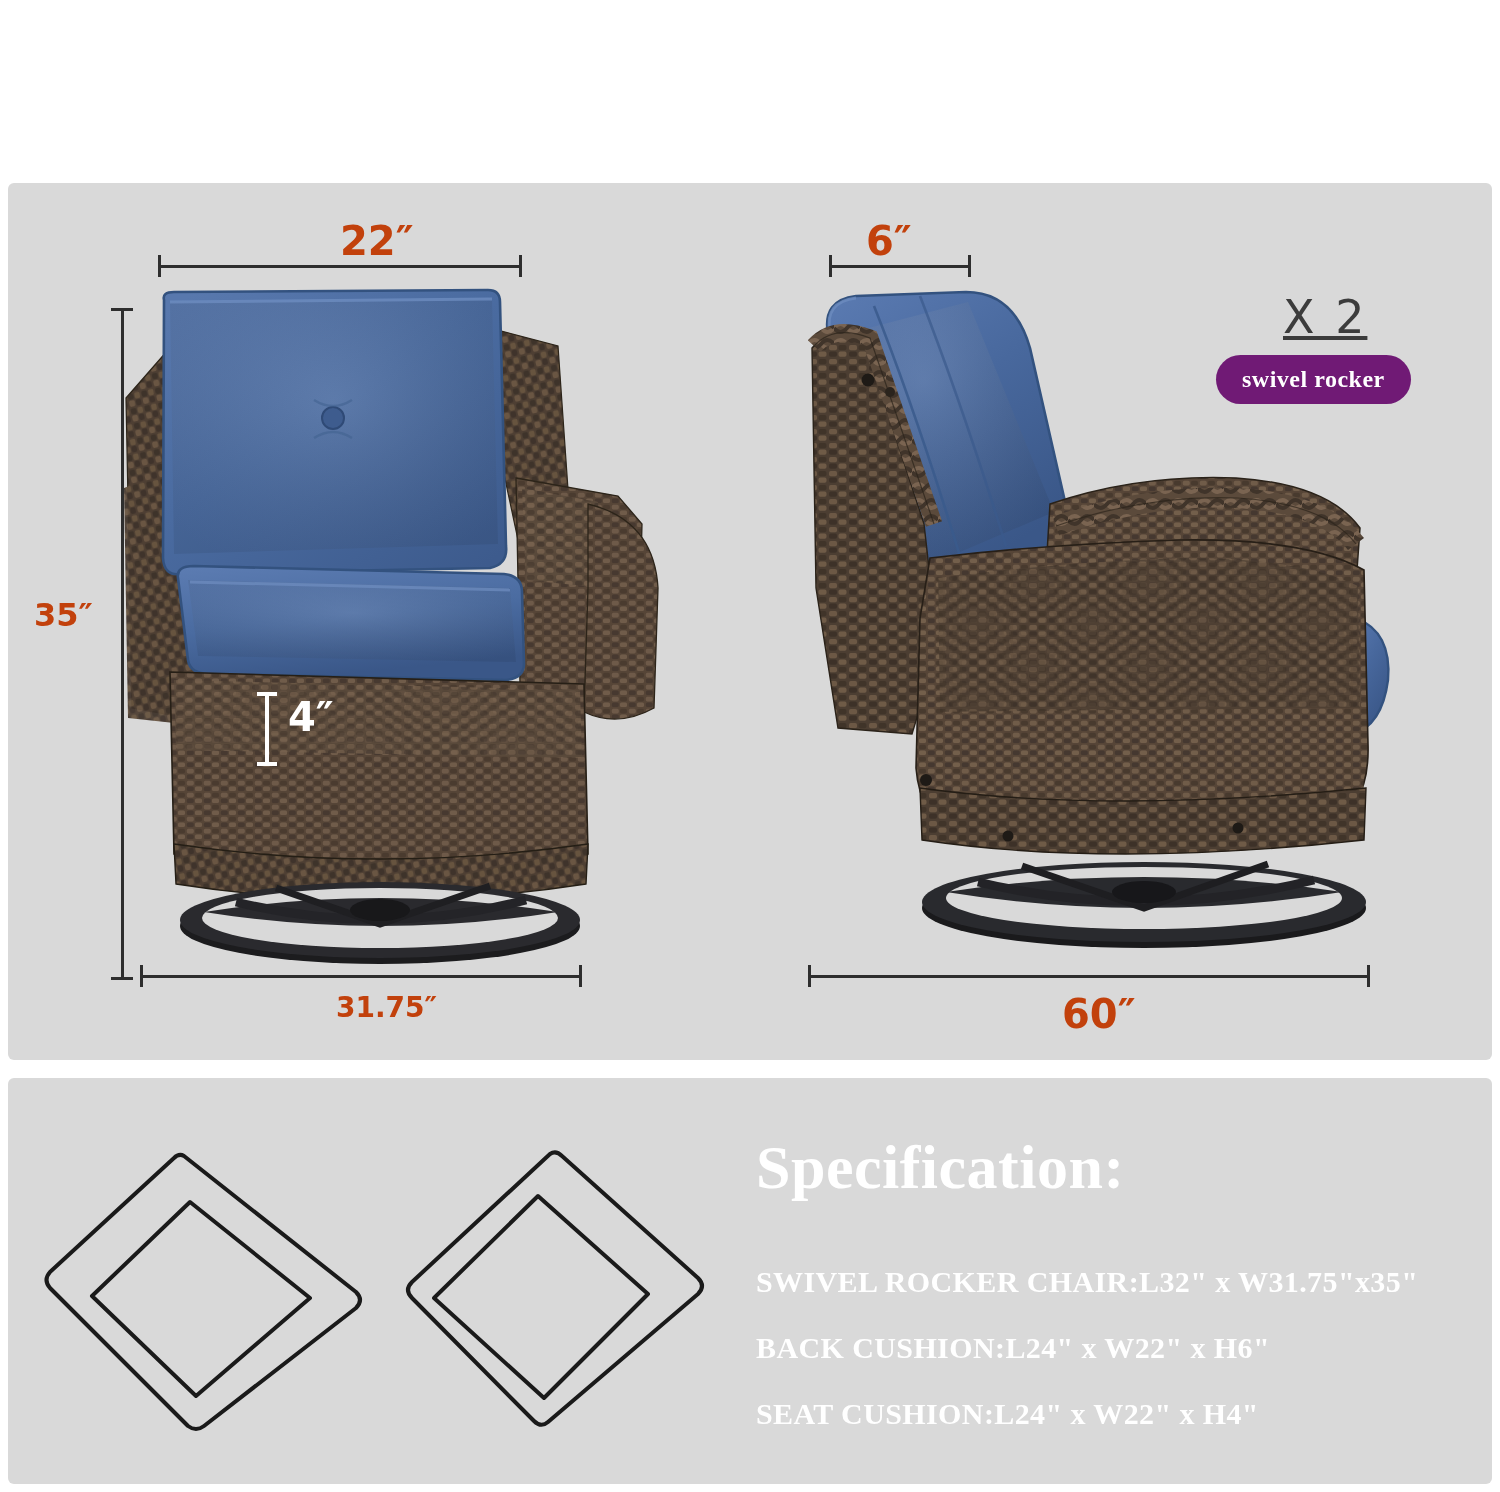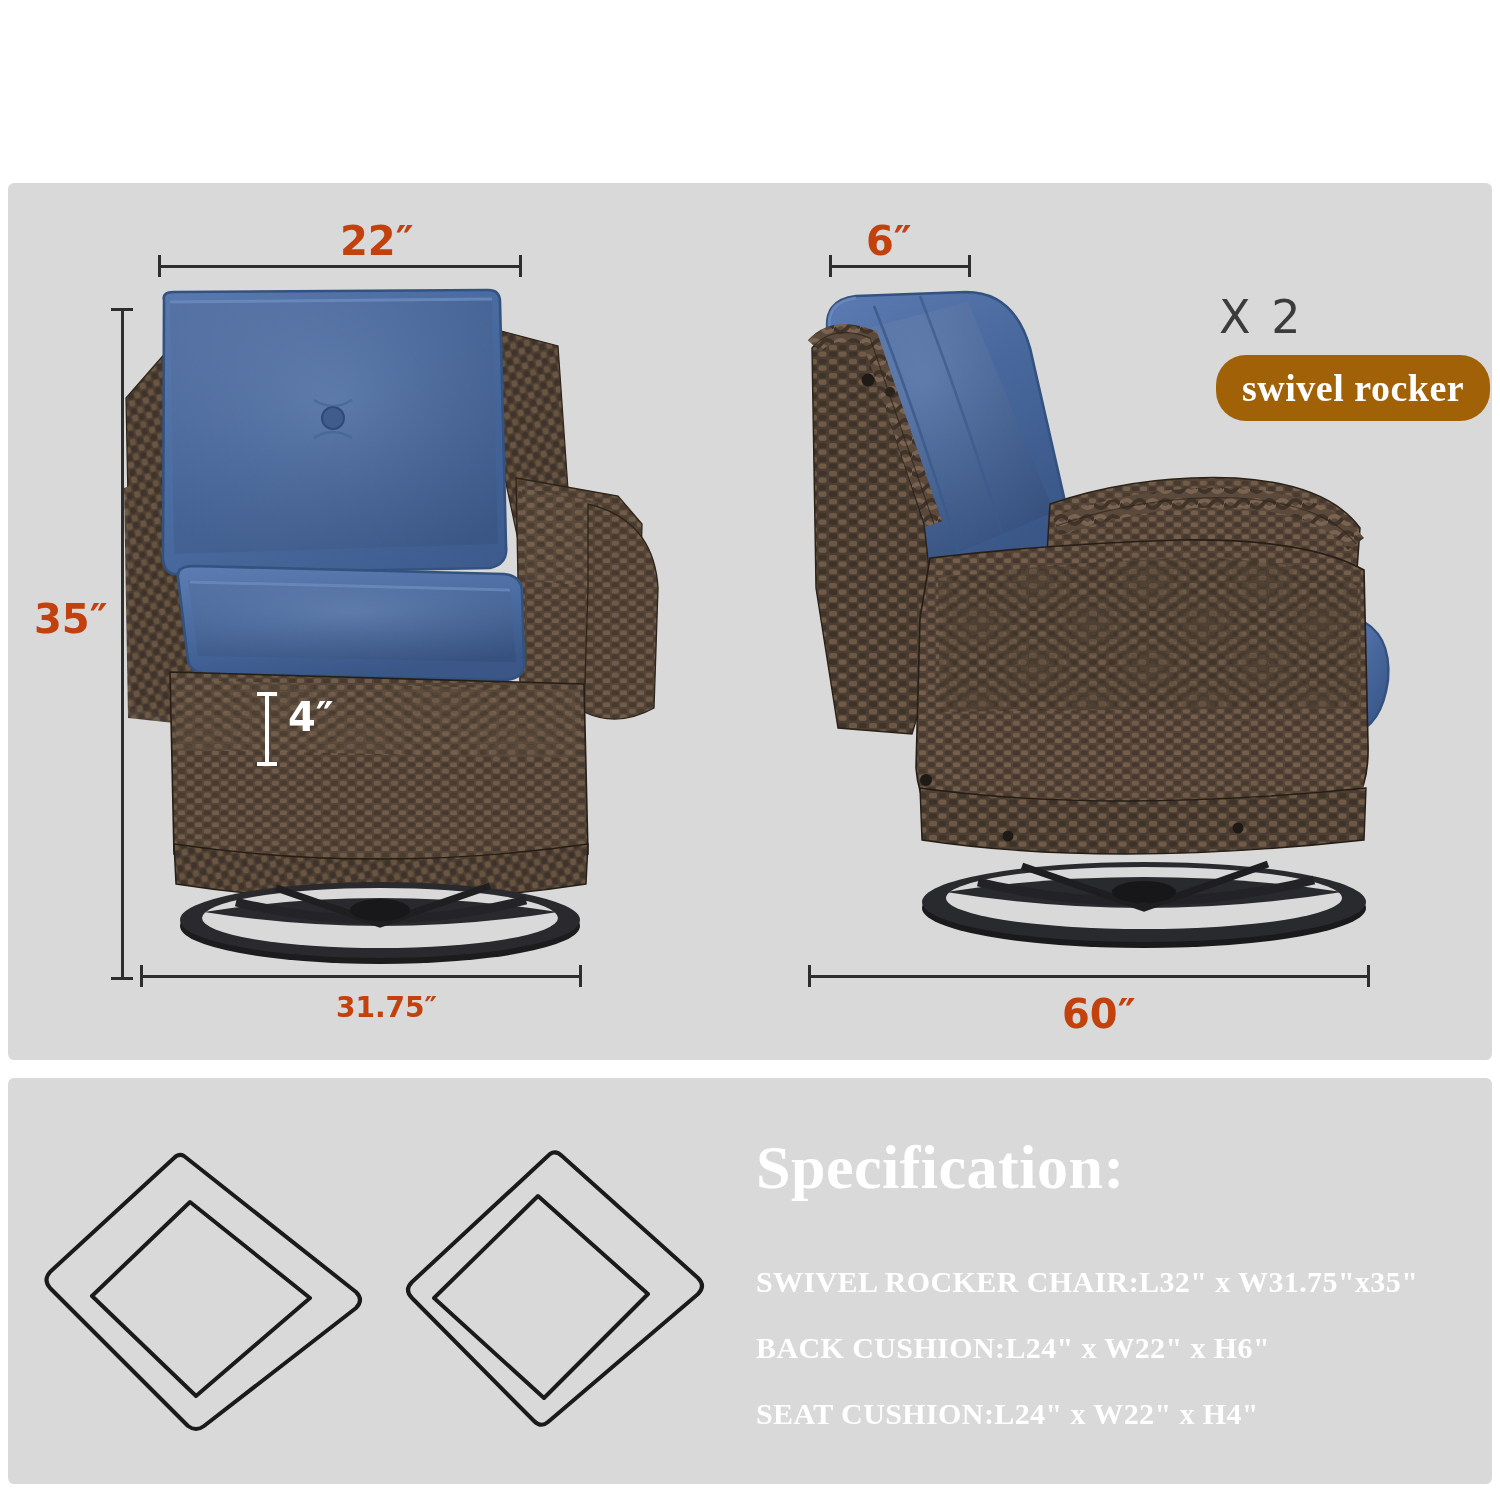--- a/index.html
+++ b/index.html
@@ -87,26 +87,26 @@
     position: absolute;
     font-family: "DejaVu Sans", sans-serif;
     font-weight: normal;
     font-size: 46px;
     color: #3C3C3C;
     letter-spacing: 3px;
     white-space: nowrap;
   }
   .pill {
     position: absolute;
-    background: #a16207;
+    background: #701a75;
     border-radius: 30px;
     padding: 11px 26px;
     font-family: "Liberation Serif", serif;
     font-weight: bold;
-    font-size: 38px;
+    font-size: 24px;
     color: #ffffff;
     white-space: nowrap;
     letter-spacing: 0.5px;
   }
 
   
   .spec-head {
     position: absolute;
     left: 756px; top: 1132px;
     font-family: "Liberation Serif", serif;
@@ -244,21 +244,21 @@
   </div>
 
   <div class="dimline h" style="left:158px; top:265px; width:364px;"></div>
   <div class="cap v" style="left:158px; top:255px;"></div>
   <div class="cap v" style="left:519px; top:255px;"></div>
   <div class="dimlabel" style="left:340px; top:218px; font-size:40px;">22″</div>
 
   <div class="dimline v" style="left:121px; top:308px; height:672px;"></div>
   <div class="cap h" style="left:111px; top:308px;"></div>
   <div class="cap h" style="left:111px; top:977px;"></div>
-  <div class="dimlabel" style="left:34px; top:596px; font-size:40px;">35″</div>
+  <div class="dimlabel" style="left:34px; top:596px; font-size:32px;">35″</div>
 
   <div class="dimline-w v" style="left:265px; top:692px; height:74px;"></div>
   <div class="cap-w" style="left:257px; top:692px;"></div>
   <div class="cap-w" style="left:257px; top:762px;"></div>
   <div class="dimlabel-w" style="left:288px; top:694px; font-size:40px;">4″</div>
 
   <div class="dimline h" style="left:140px; top:975px; width:442px;"></div>
   <div class="cap v" style="left:140px; top:965px;"></div>
   <div class="cap v" style="left:579px; top:965px;"></div>
   <div class="dimlabel" style="left:336px; top:991px; font-size:28px;">31.75″</div>
@@ -344,21 +344,21 @@
   <div class="dimline h" style="left:829px; top:265px; width:142px;"></div>
   <div class="cap v" style="left:829px; top:255px;"></div>
   <div class="cap v" style="left:968px; top:255px;"></div>
   <div class="dimlabel" style="left:866px; top:218px; font-size:40px;">6″</div>
 
   <div class="dimline h" style="left:808px; top:975px; width:562px;"></div>
   <div class="cap v" style="left:808px; top:965px;"></div>
   <div class="cap v" style="left:1367px; top:965px;"></div>
   <div class="dimlabel" style="left:1062px; top:991px; font-size:40px;">60″</div>
 
-  <div class="x2-label" style="left:1219px; top:290px;">X 2</div>
+  <div class="x2-label" style="left:1283px; top:290px;text-decoration:underline;">X 2</div>
   <div class="pill" style="left:1216px; top:355px;">swivel rocker</div>
 
   <div class="panel" id="panel-bottom"></div>
 
   <div class="diamond" style="left:38px; top:1146px; width:330px; height:290px;">
     <svg width="330" height="290" viewBox="0 0 330 290">
       <g fill="none" stroke="#1A1A1A" stroke-width="4" stroke-linejoin="round">
 
         <path d="M146 10 L318 146 Q326 154 318 162 L166 280 Q158 286 150 280
                  L12 142 Q5 134 12 126 L136 12 Q141 7 146 10 Z"></path>

